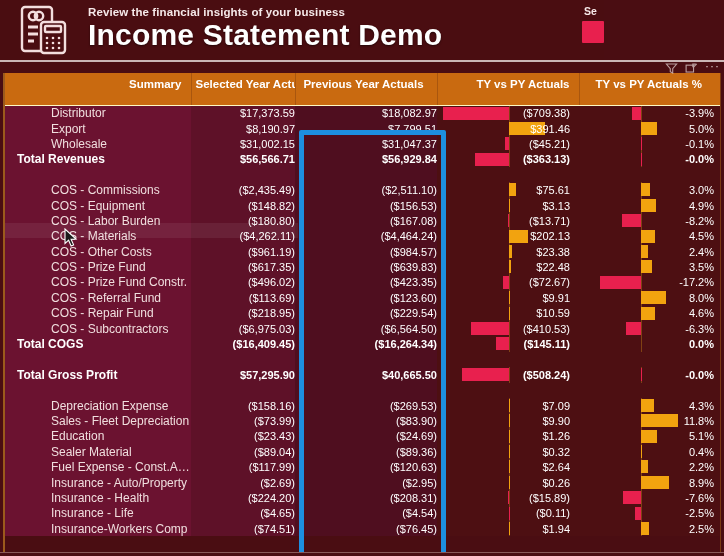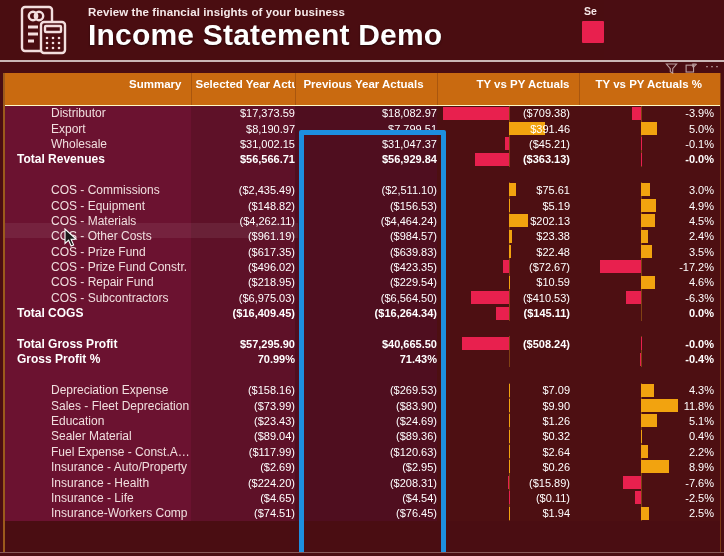--- a/index.html
+++ b/index.html
@@ -315,30 +315,47 @@
           </tr>
           <tr class="row">
             <td class="c0">
               <div class="lbl">COS - Equipment</div>
             </td>
             <td class="c1 num">($148.82)</td>
             <td class="c2 num">($156.53)</td>
             <td class="bar-cell dim3">
               <div class="bar-axis" style="left: 51%;"></div>
               <div class="bar pos" style="left: 51%; width: 0.5%;"></div>
-              <span class="bar-val">$5.19</span>
+              <span class="bar-val">$3.13</span>
             </td>
             <td class="bar-cell dim4">
               <div class="bar-axis" style="left: 43%;"></div>
               <div class="bar pos" style="left: 43%; width: 10.618%;"></div>
               <span class="bar-val">4.9%</span>
             </td>
           </tr>
           <tr class="row">
             <td class="c0">
+              <div class="lbl">COS - Labor Burden</div>
+            </td>
+            <td class="c1 num">($180.80)</td>
+            <td class="c2 num">($167.08)</td>
+            <td class="bar-cell dim3">
+              <div class="bar-axis" style="left: 51%;"></div>
+              <div class="bar neg" style="left: 50.0932%; width: 0.90681%;"></div>
+              <span class="bar-val">($13.71)</span>
+            </td>
+            <td class="bar-cell dim4">
+              <div class="bar-axis" style="left: 43%;"></div>
+              <div class="bar neg" style="left: 29.5954%; width: 13.4046%;"></div>
+              <span class="bar-val">-8.2%</span>
+            </td>
+          </tr>
+          <tr class="row">
+            <td class="c0">
               <div class="lbl">COS - Materials</div>
             </td>
             <td class="c1 num">($4,262.11)</td>
             <td class="c2 num">($4,464.24)</td>
             <td class="bar-cell dim3">
               <div class="bar-axis" style="left: 51%;"></div>
               <div class="bar pos" style="left: 51%; width: 12.845%;"></div>
               <span class="bar-val">$202.13</span>
             </td>
             <td class="bar-cell dim4">
@@ -389,20 +406,37 @@
             <td class="c2 num">($423.35)</td>
             <td class="bar-cell dim3">
               <div class="bar-axis" style="left: 51%;"></div>
               <div class="bar neg" style="left: 46.1934%; width: 4.80656%;"></div>
               <span class="bar-val">($72.67)</span>
             </td>
             <td class="bar-cell dim4">
               <div class="bar-axis" style="left: 43%;"></div>
               <div class="bar neg" style="left: 14.883%; width: 28.117%;"></div>
               <span class="bar-val">-17.2%</span>
+            </td>
+          </tr>
+          <tr class="row">
+            <td class="c0">
+              <div class="lbl">COS - Referral Fund</div>
+            </td>
+            <td class="c1 num">($113.69)</td>
+            <td class="c2 num">($123.60)</td>
+            <td class="bar-cell dim3">
+              <div class="bar-axis" style="left: 51%;"></div>
+              <div class="bar pos" style="left: 51%; width: 0.629765%;"></div>
+              <span class="bar-val">$9.91</span>
+            </td>
+            <td class="bar-cell dim4">
+              <div class="bar-axis" style="left: 43%;"></div>
+              <div class="bar pos" style="left: 43%; width: 17.3355%;"></div>
+              <span class="bar-val">8.0%</span>
             </td>
           </tr>
           <tr class="row">
             <td class="c0">
               <div class="lbl">COS - Repair Fund</div>
             </td>
             <td class="c1 num">($218.95)</td>
             <td class="c2 num">($229.54)</td>
             <td class="bar-cell dim3">
               <div class="bar-axis" style="left: 51%;"></div>
@@ -465,36 +499,20 @@
               <div class="bar-axis" style="left: 51%;"></div>
               <div class="bar neg" style="left: 17.3839%; width: 33.6161%;"></div>
               <span class="bar-val bold">($508.24)</span>
             </td>
             <td class="bar-cell dim4">
               <div class="bar-axis" style="left: 43%;"></div>
               <div class="bar neg" style="left: 42.9837%; width: 0.5%;"></div>
               <span class="bar-val bold">-0.0%</span>
             </td>
           </tr>
-          <tr class="row">
-            <td class="c0">
-              <div class="lbl sub">Gross Profit %</div>
-            </td>
-            <td class="c1 num bold">70.99%</td>
-            <td class="c2 num bold">71.43%</td>
-            <td class="bar-cell dim3">
-              <div class="bar-axis" style="left: 51%;"></div>
-              <span class="bar-val bold"></span>
-            </td>
-            <td class="bar-cell dim4">
-              <div class="bar-axis" style="left: 43%;"></div>
-              <div class="bar neg" style="left: 42.3461%; width: 0.653884%;"></div>
-              <span class="bar-val bold">-0.4%</span>
-            </td>
-          </tr>
           <tr class="spacer">
             <td class="c0"></td>
             <td class="c1"></td>
             <td class="c2"></td>
             <td class="dim3"></td>
             <td class="dim4"></td>
           </tr>
           <tr class="row">
             <td class="c0">
               <div class="lbl">Depreciation Expense</div>

